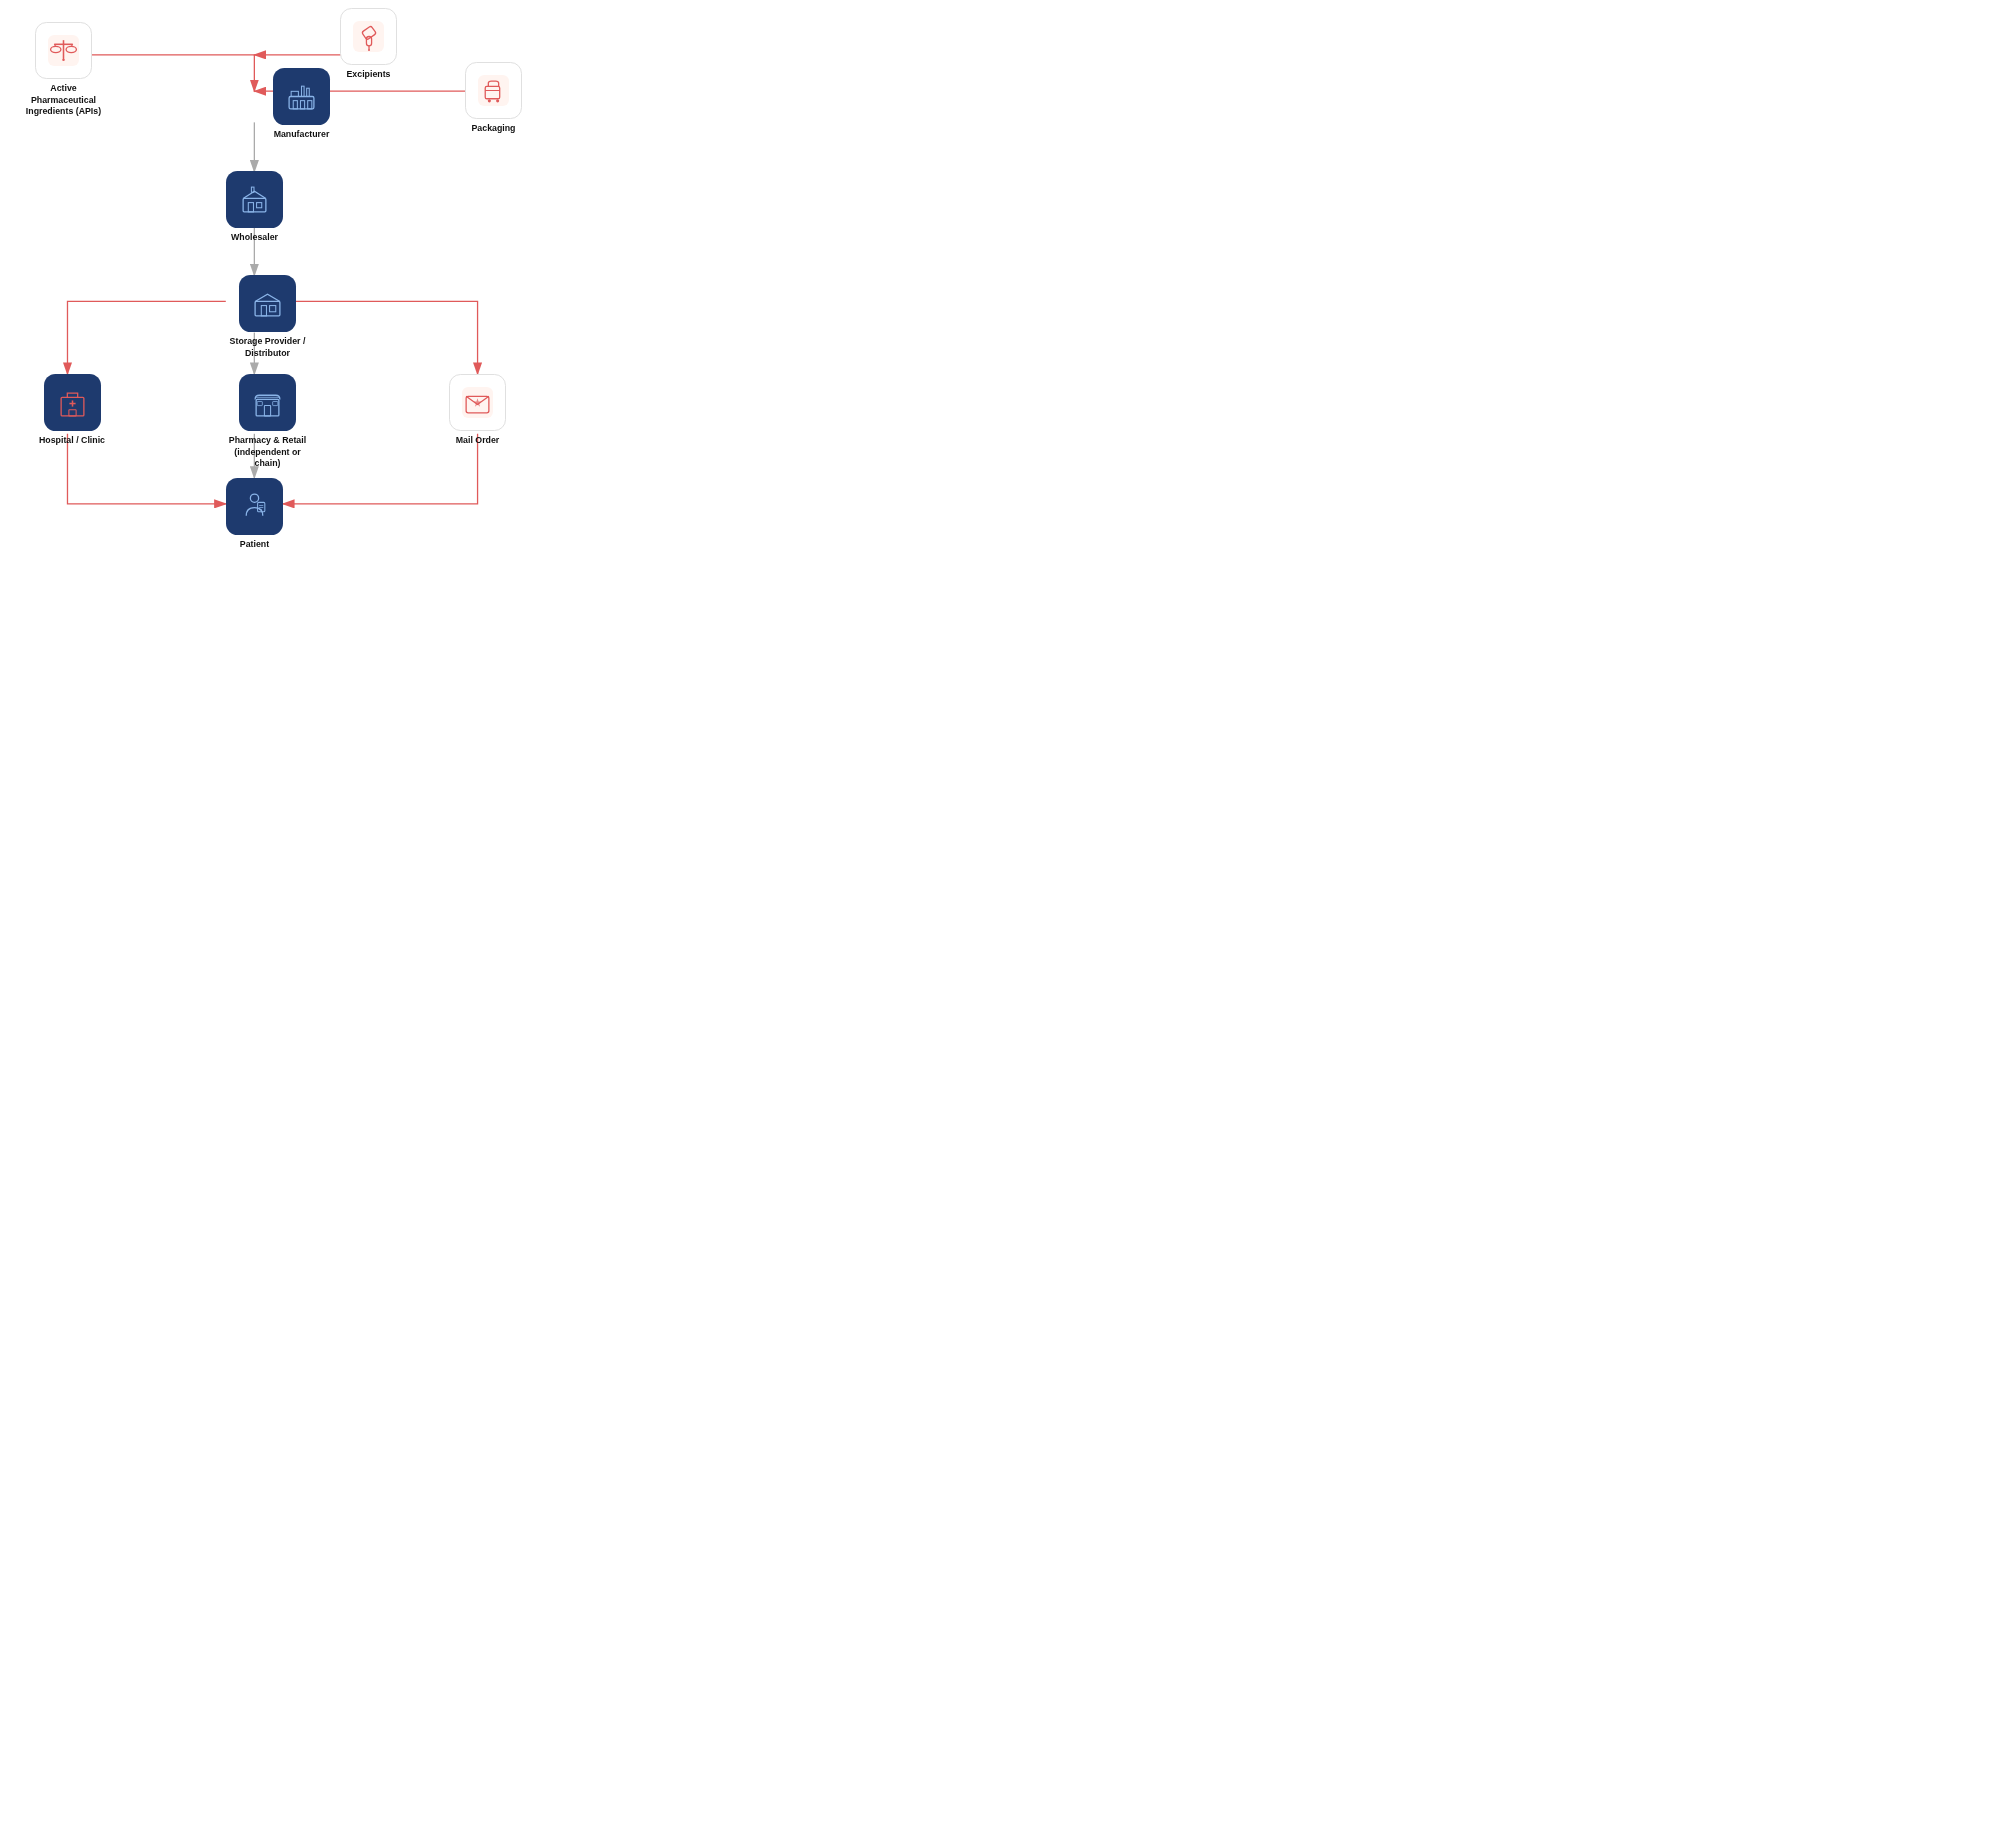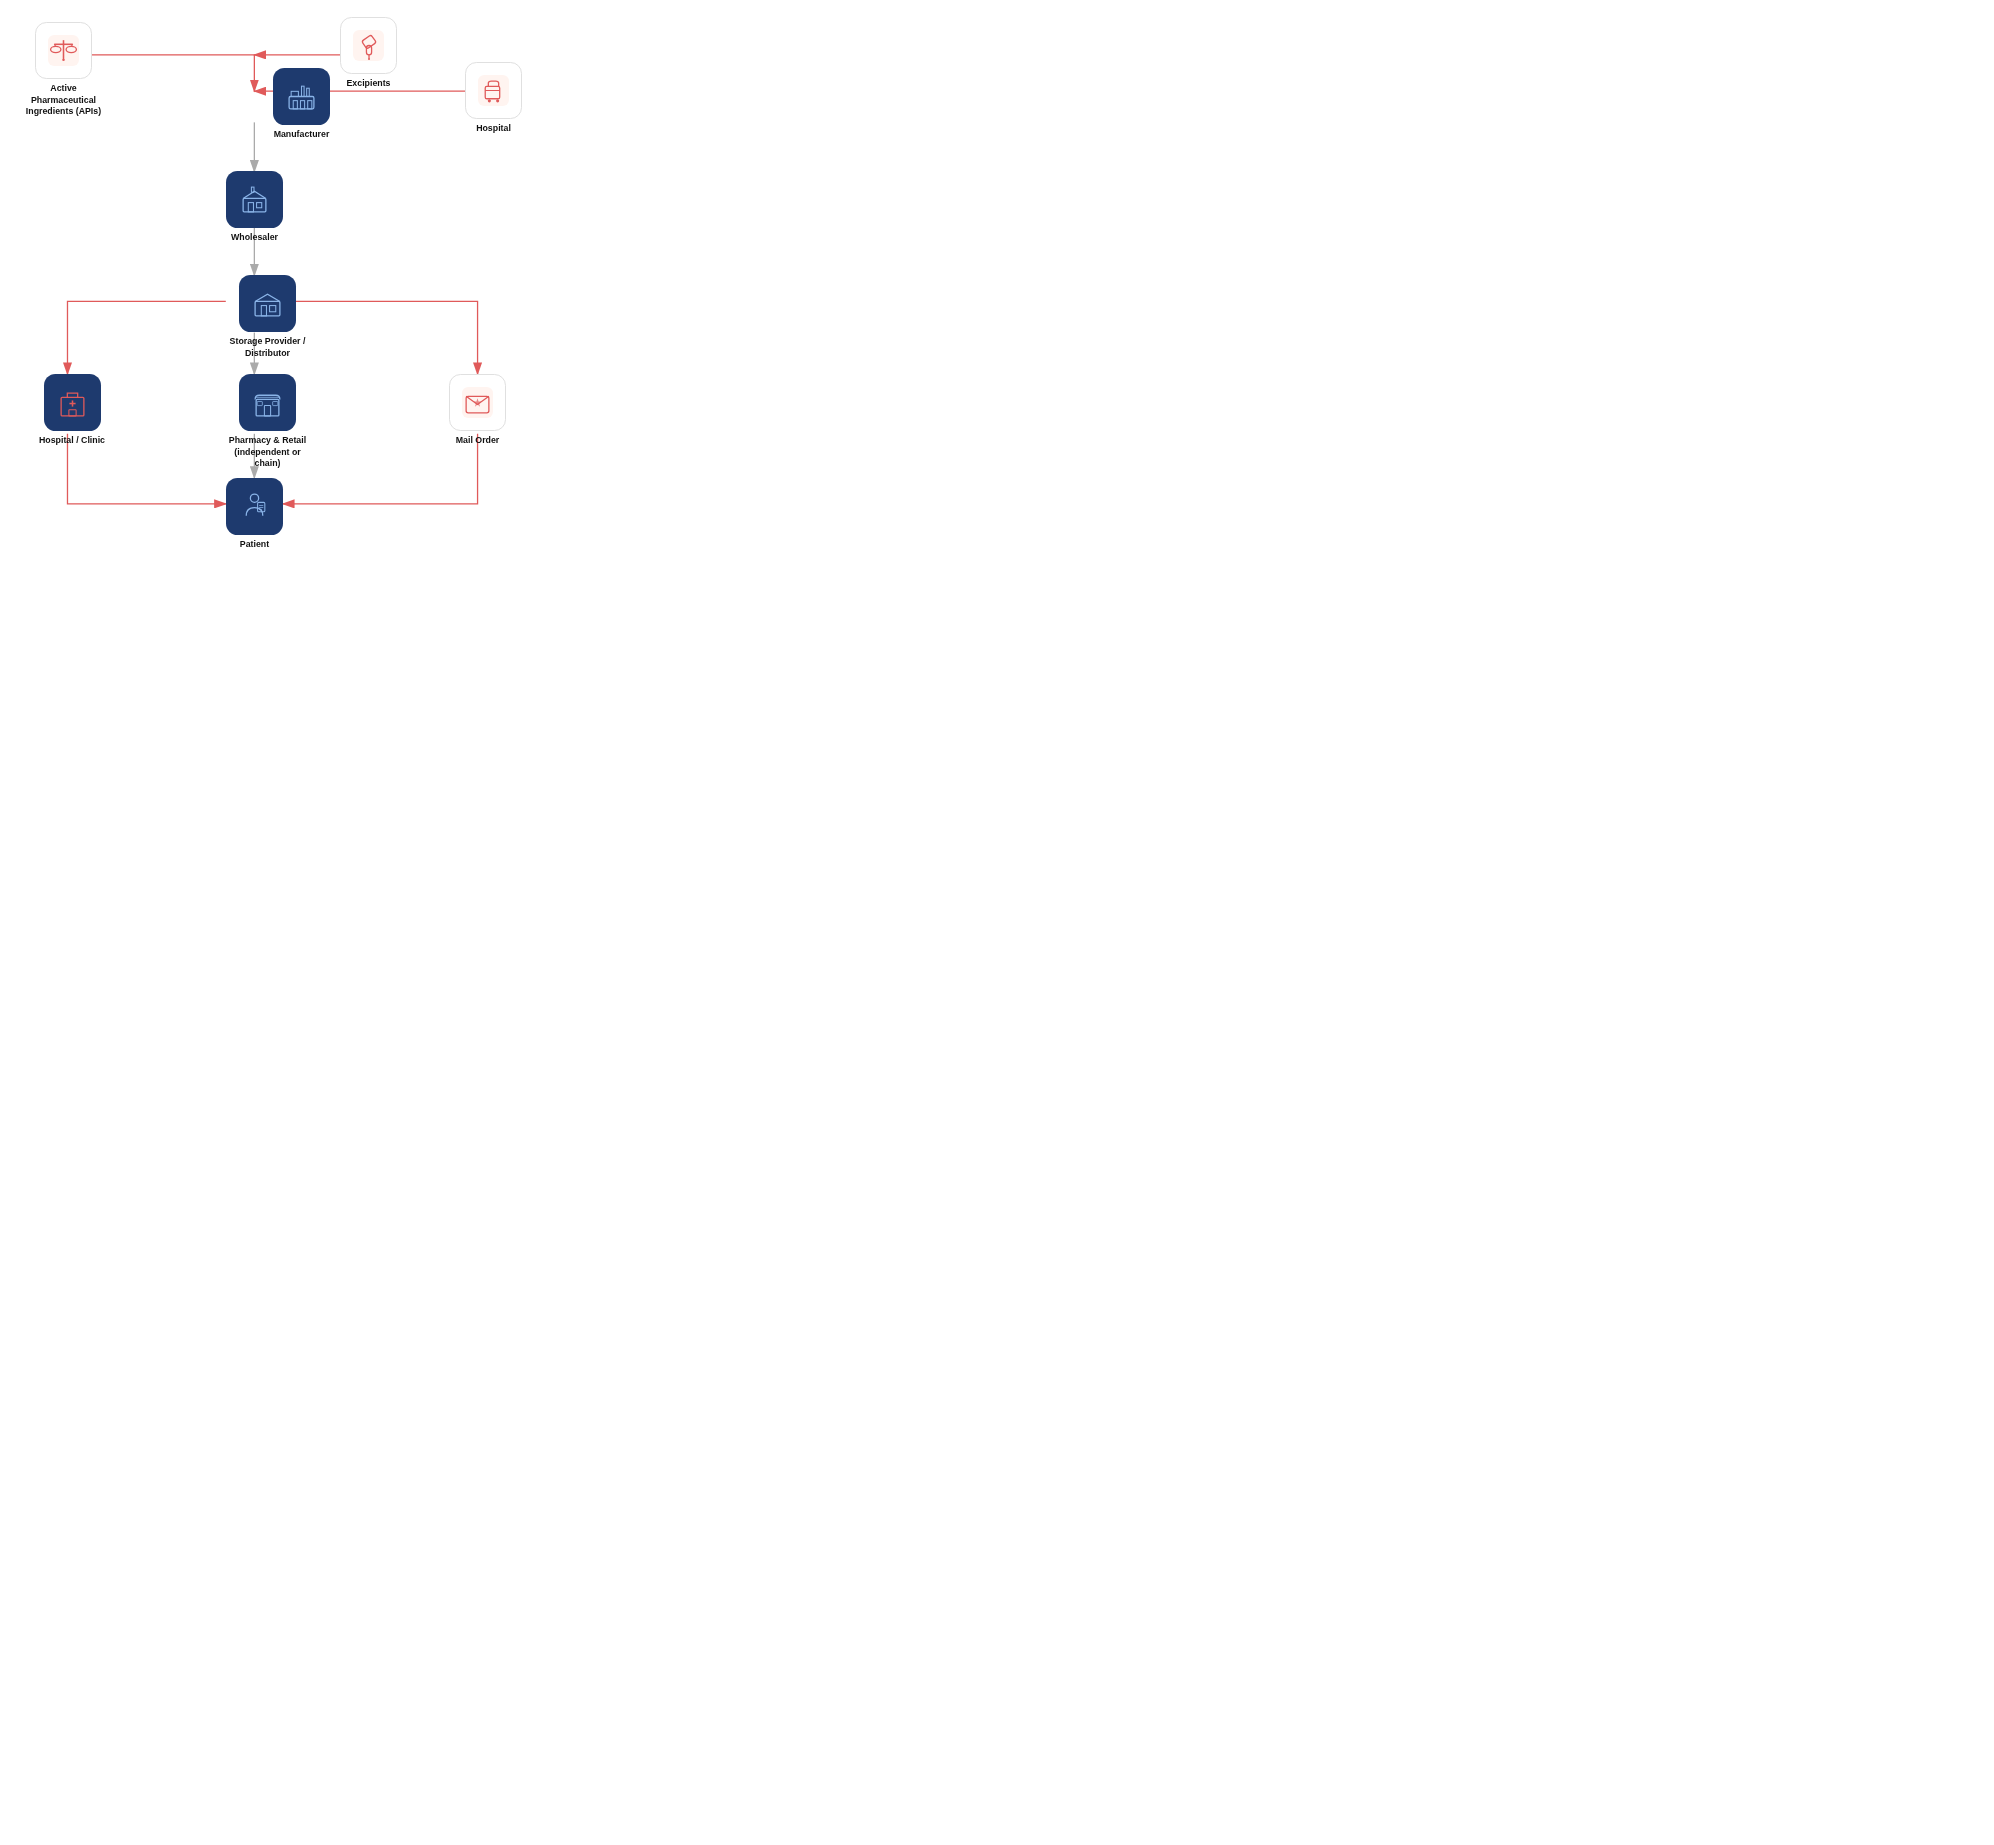--- a/index.html
+++ b/index.html
@@ -134,21 +134,21 @@
         <ellipse cx="15" cy="28" rx="10" ry="6" stroke="#e05a5a" stroke-width="2.5" fill="none"></ellipse>
         <ellipse cx="45" cy="28" rx="10" ry="6" stroke="#e05a5a" stroke-width="2.5" fill="none"></ellipse>
         <line x1="12" y1="18" x2="15" y2="22" stroke="#e05a5a" stroke-width="2"></line>
         <line x1="48" y1="18" x2="45" y2="22" stroke="#e05a5a" stroke-width="2"></line>
         <line x1="28" y1="48" x2="32" y2="48" stroke="#e05a5a" stroke-width="3"></line>
       </svg>
     </div>
     <div class="node-label">Active Pharmaceutical<br>Ingredients (APIs)</div>
   </div>
 
-  <div class="node" style="left:340px; top:17px;">
+  <div class="node" style="left:340px; top:8px;">
     <div class="icon-box light">
       <svg viewBox="0 0 60 60" fill="none" xmlns="http://www.w3.org/2000/svg">
         <rect width="60" height="60" rx="12" fill="#fff4f0"></rect>
 
         <rect x="26" y="30" width="10" height="18" rx="5" stroke="#e05a5a" stroke-width="2.5" fill="none"></rect>
         <line x1="31" y1="48" x2="31" y2="54" stroke="#e05a5a" stroke-width="2.5" stroke-linecap="round"></line>
         <circle cx="31" cy="56" r="2" fill="#e05a5a"></circle>
         <rect x="20" y="14" width="22" height="18" rx="4" stroke="#e05a5a" stroke-width="2.5" fill="none" transform="rotate(-35 31 23)"></rect>
       </svg>
     </div>
@@ -160,21 +160,21 @@
       <svg viewBox="0 0 60 60" fill="none" xmlns="http://www.w3.org/2000/svg">
         <rect width="60" height="60" rx="12" fill="#fff4f0"></rect>
 
         <rect x="14" y="22" width="28" height="24" rx="3" stroke="#e05a5a" stroke-width="2.5" fill="none"></rect>
         <path d="M20 22 L20 16 Q20 12 26 12 L34 12 Q40 12 40 16 L40 22" stroke="#e05a5a" stroke-width="2.5" fill="none"></path>
         <line x1="14" y1="30" x2="42" y2="30" stroke="#e05a5a" stroke-width="2"></line>
         <circle cx="22" cy="50" r="3" fill="#e05a5a"></circle>
         <circle cx="38" cy="50" r="3" fill="#e05a5a"></circle>
       </svg>
     </div>
-    <div class="node-label">Hospital</div>
+    <div class="node-label">Packaging</div>
   </div>
 
   <div class="node" style="left:226px; top:68px;padding-left:47px;">
     <div class="icon-box dark">
       <svg viewBox="0 0 60 60" fill="none" xmlns="http://www.w3.org/2000/svg">
 
         <rect x="6" y="30" width="48" height="24" rx="3" stroke="#8ab4e8" stroke-width="2.5" fill="none"></rect>
         <rect x="10" y="20" width="14" height="10" stroke="#8ab4e8" stroke-width="2" fill="none"></rect>
         <rect x="30" y="10" width="5" height="20" stroke="#8ab4e8" stroke-width="2" fill="none"></rect>
         <rect x="40" y="14" width="5" height="16" stroke="#8ab4e8" stroke-width="2" fill="none"></rect>

